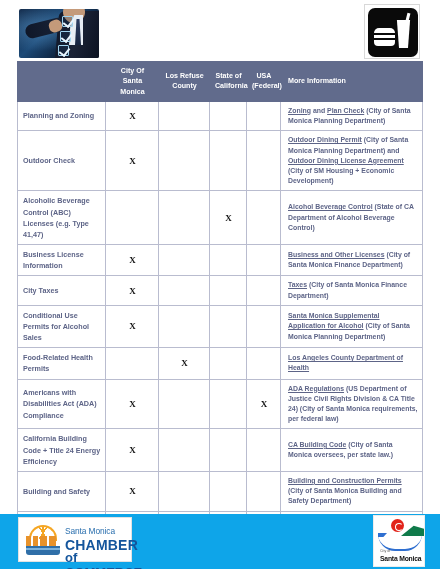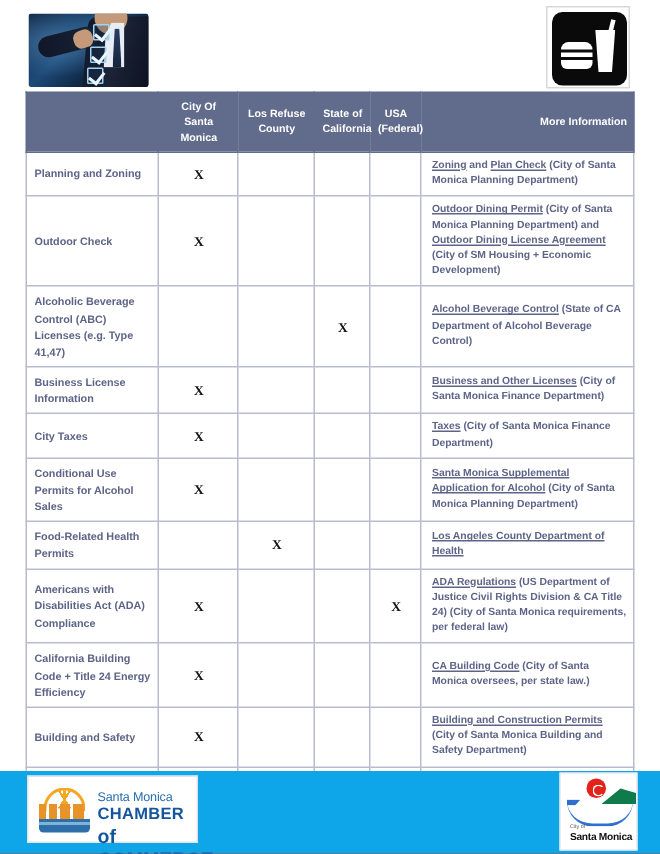--- a/index.html
+++ b/index.html
@@ -158,21 +158,21 @@
     border: 1px solid #616b8c;
     font-size: 7.1px;
     font-weight: bold;
     line-height: 1.45;
     text-align: center;
     height: 29px;
     vertical-align: middle;
   }
   .perm-table thead th.th-topic { text-align: left; }
   .perm-table thead th.th-more {
-    text-align: right;
+    text-align: left;
     padding-left: 7px;
   }
   .col-topic   { width: 88px; }
   .col-city    { width: 53px; }
   .col-county  { width: 51px; }
   .col-state   { width: 37px; }
   .col-usa     { width: 34px; }
   .col-more    { width: 142px; }
 
   td.topic {
@@ -265,21 +265,21 @@
     position: absolute;
     left: 46px; top: 8px;
     font-size: 8.4px;
     color: #2a6fae;
     font-weight: normal;
     letter-spacing: -0.1px;
   }
   .chamber-logo .t2 {
     position: absolute;
     left: 46px; top: 19px;
-    font-size: 11px;
+    font-size: 14px;
     color: #14559c;
     font-weight: bold;
     letter-spacing: 0.2px;
   }
   .chamber-logo .t3 {
     position: absolute;
     left: 46px; top: 32px;
     font-size: 13px;
     color: #14559c;
     font-weight: bold;

